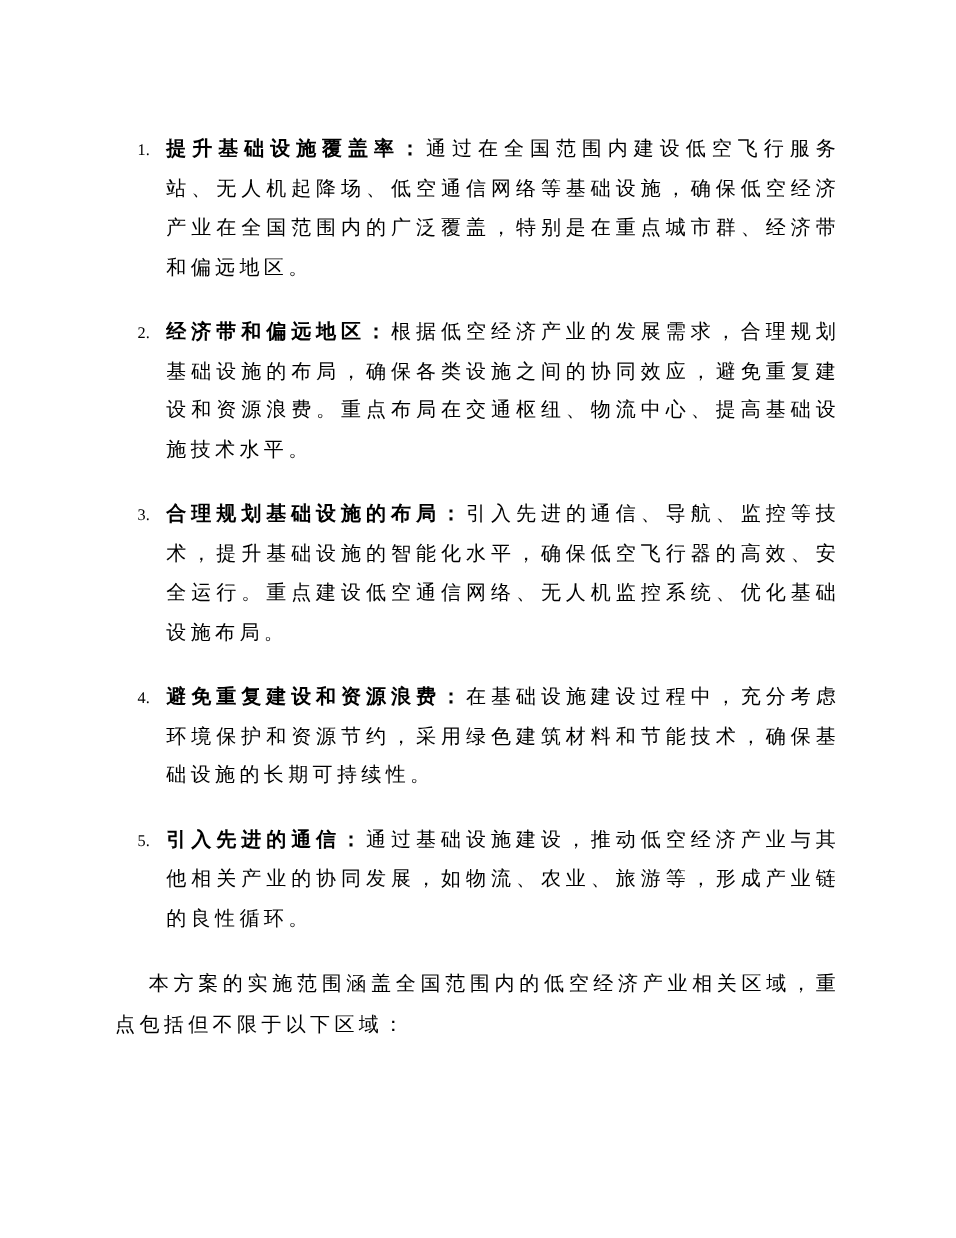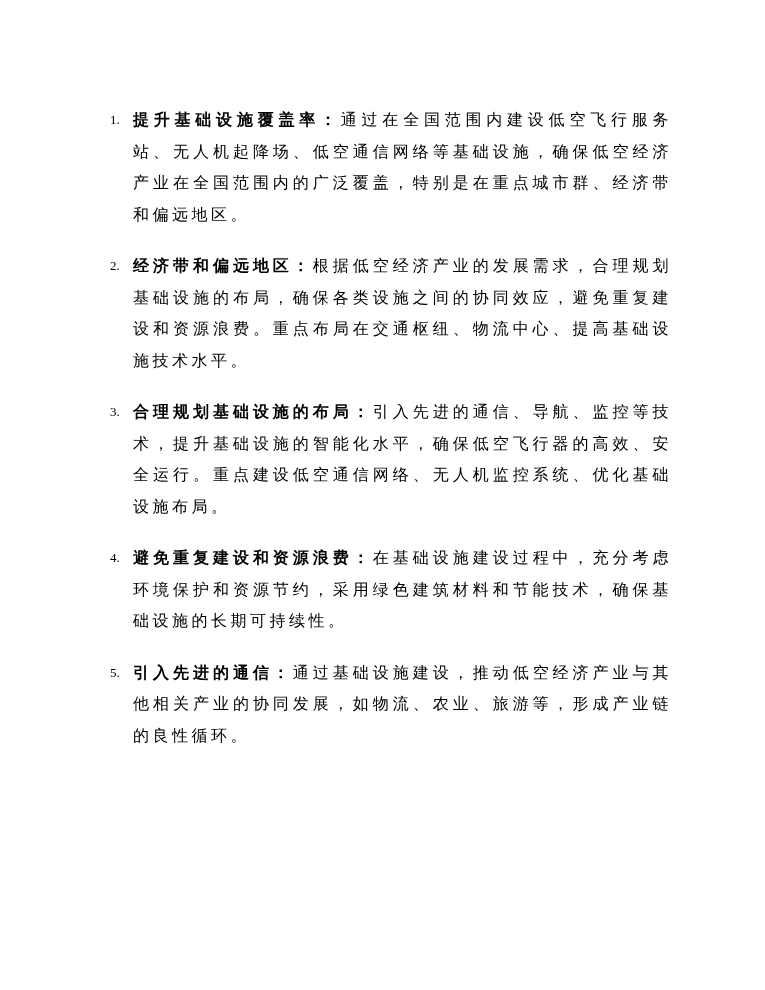--- a/index.html
+++ b/index.html
@@ -82,14 +82,15 @@
       <span class="item-heading">避免重复建设和资源浪费：</span><span>在基础设施建设过程中，充分考虑环境保护和资源节约，采用绿色建筑材料和节能技术，确保基础设施的长期可持续性。</span>
     </li>
 
     <li class="list-item">
       <span class="item-number">5.</span>
       <span class="item-heading">引入先进的通信：</span><span>通过基础设施建设，推动低空经济产业与其他相关产业的协同发展，如物流、农业、旅游等，形成产业链的良性循环。</span>
     </li>
 
   </ol>
 
+  <p class="closing-paragraph">本方案的实施范围涵盖全国范围内的低空经济产业相关区域，重点包括但不限于以下区域：</p>
 
 </div>
 
 </body></html>

